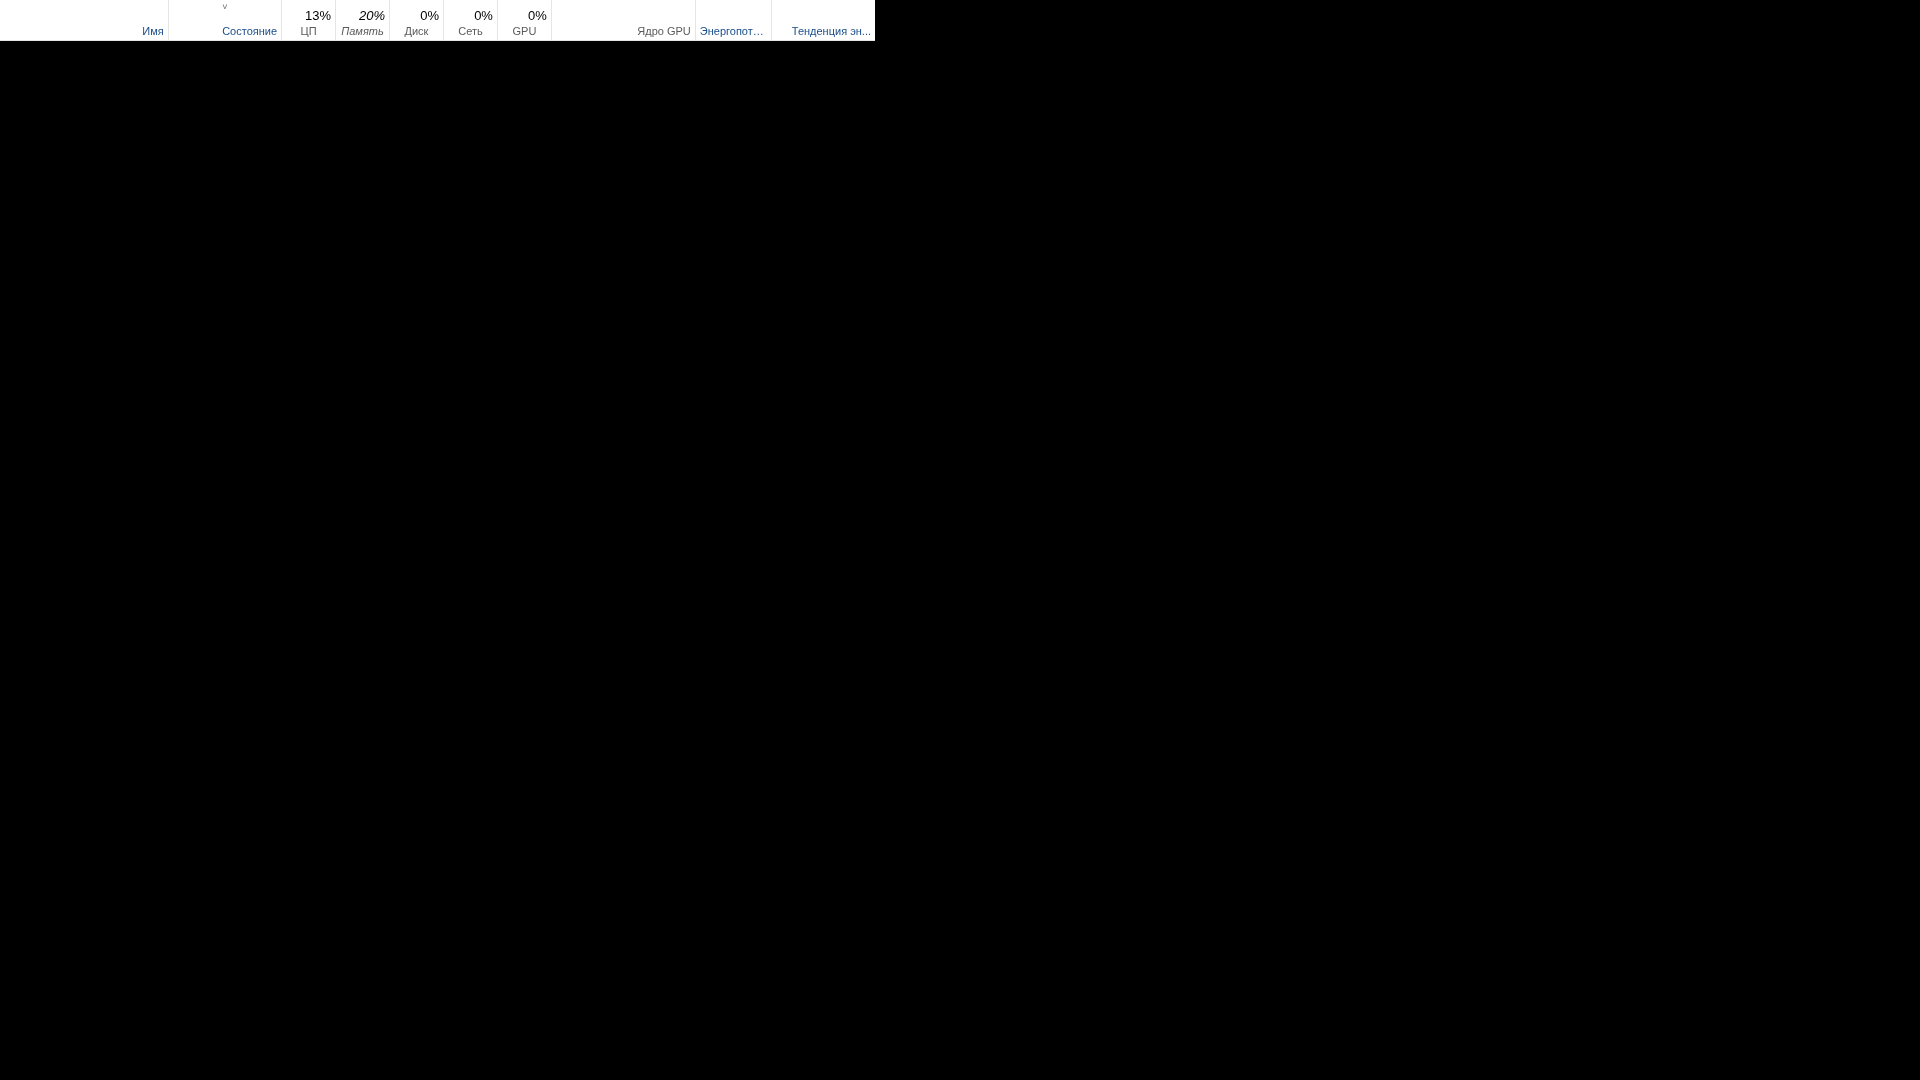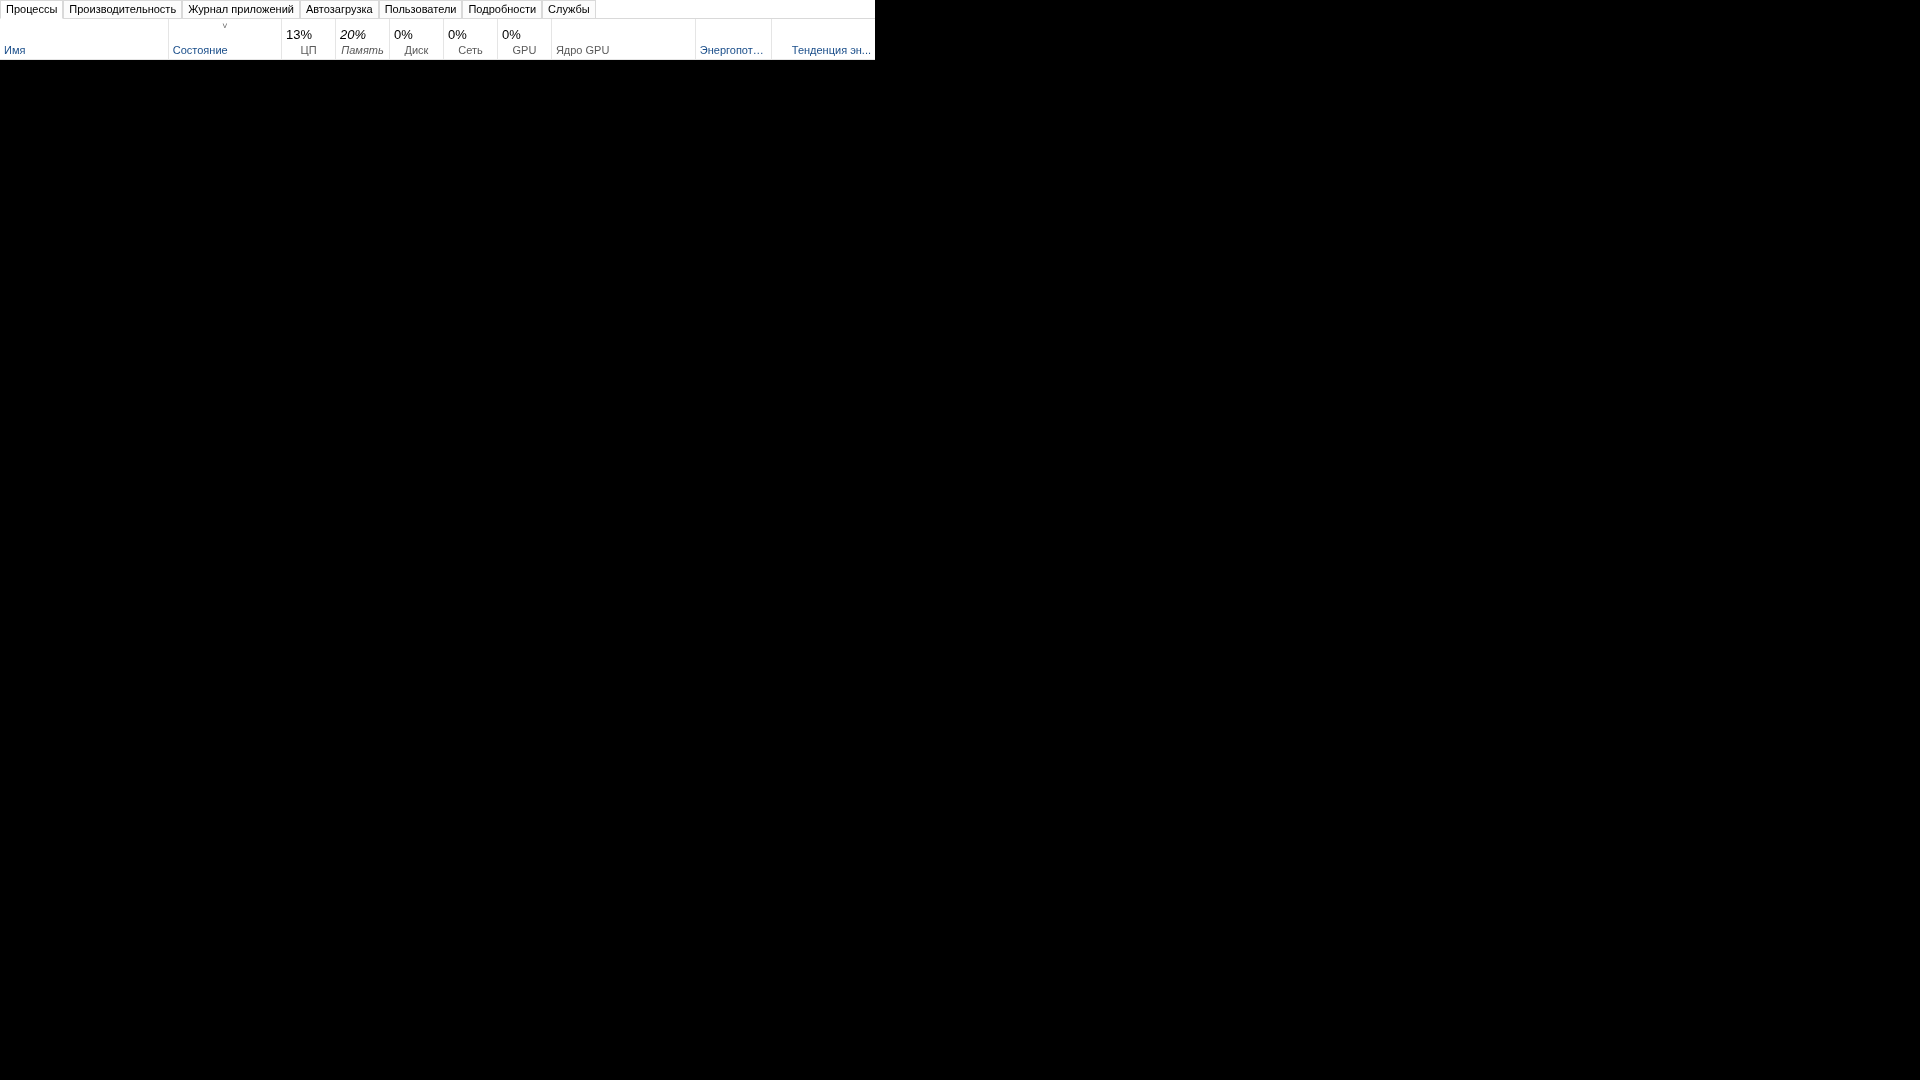--- a/index.html
+++ b/index.html
@@ -59,32 +59,32 @@
     display: flex;
     flex-direction: column;
     justify-content: flex-end;
     padding: 0 4px 2px 4px;
     cursor: default;
   }
   .col:last-child { border-right: none; margin-left: 16px; }
   .col .value {
     font-size: 13px;
     color: #000;
-    text-align: left;
+    text-align: right;
     line-height: 16px;
   }
   .col .label {
     font-size: 11px;
     color: #5a5a5a;
     line-height: 14px;
     white-space: nowrap;
     overflow: hidden;
     text-overflow: ellipsis;
   }
-  .col.left  .label { text-align: left;  color: #1a4e8a; }
+  .col.left  .label { text-align: right;  color: #1a4e8a; }
   .col.right .label { text-align: center; }
   .col.right.blue .label { color: #1a4e8a; }
   .col-name   { width: 176px; }
   .col-state  { width: 118px; }
   .col-cpu    { width: 56px; }
   .col-mem    { width: 56px; font-style: italic; }
   .col-disk   { width: 56px; }
   .col-net    { width: 56px; }
   .col-gpu    { width: 56px; }
   .col-gpucore{ width: 150px; }
@@ -98,29 +98,20 @@
     font-size: 9px;
     color: #666;
     line-height: 9px;
   }
 </style>
 </head>
 <body>
 
 <div class="window">
 
-  <div class="tabs">
-    <div class="tab active">Процессы</div>
-    <div class="tab">Производительность</div>
-    <div class="tab">Журнал приложений</div>
-    <div class="tab">Автозагрузка</div>
-    <div class="tab">Пользователи</div>
-    <div class="tab">Подробности</div>
-    <div class="tab">Службы</div>
-  </div>
 
   <div class="headers">
 
     <div class="col left col-name">
       <span class="label">Имя</span>
     </div>
 
     <div class="col left col-state">
       <span class="sort-ind">˅</span>
       <span class="label">Состояние</span>

